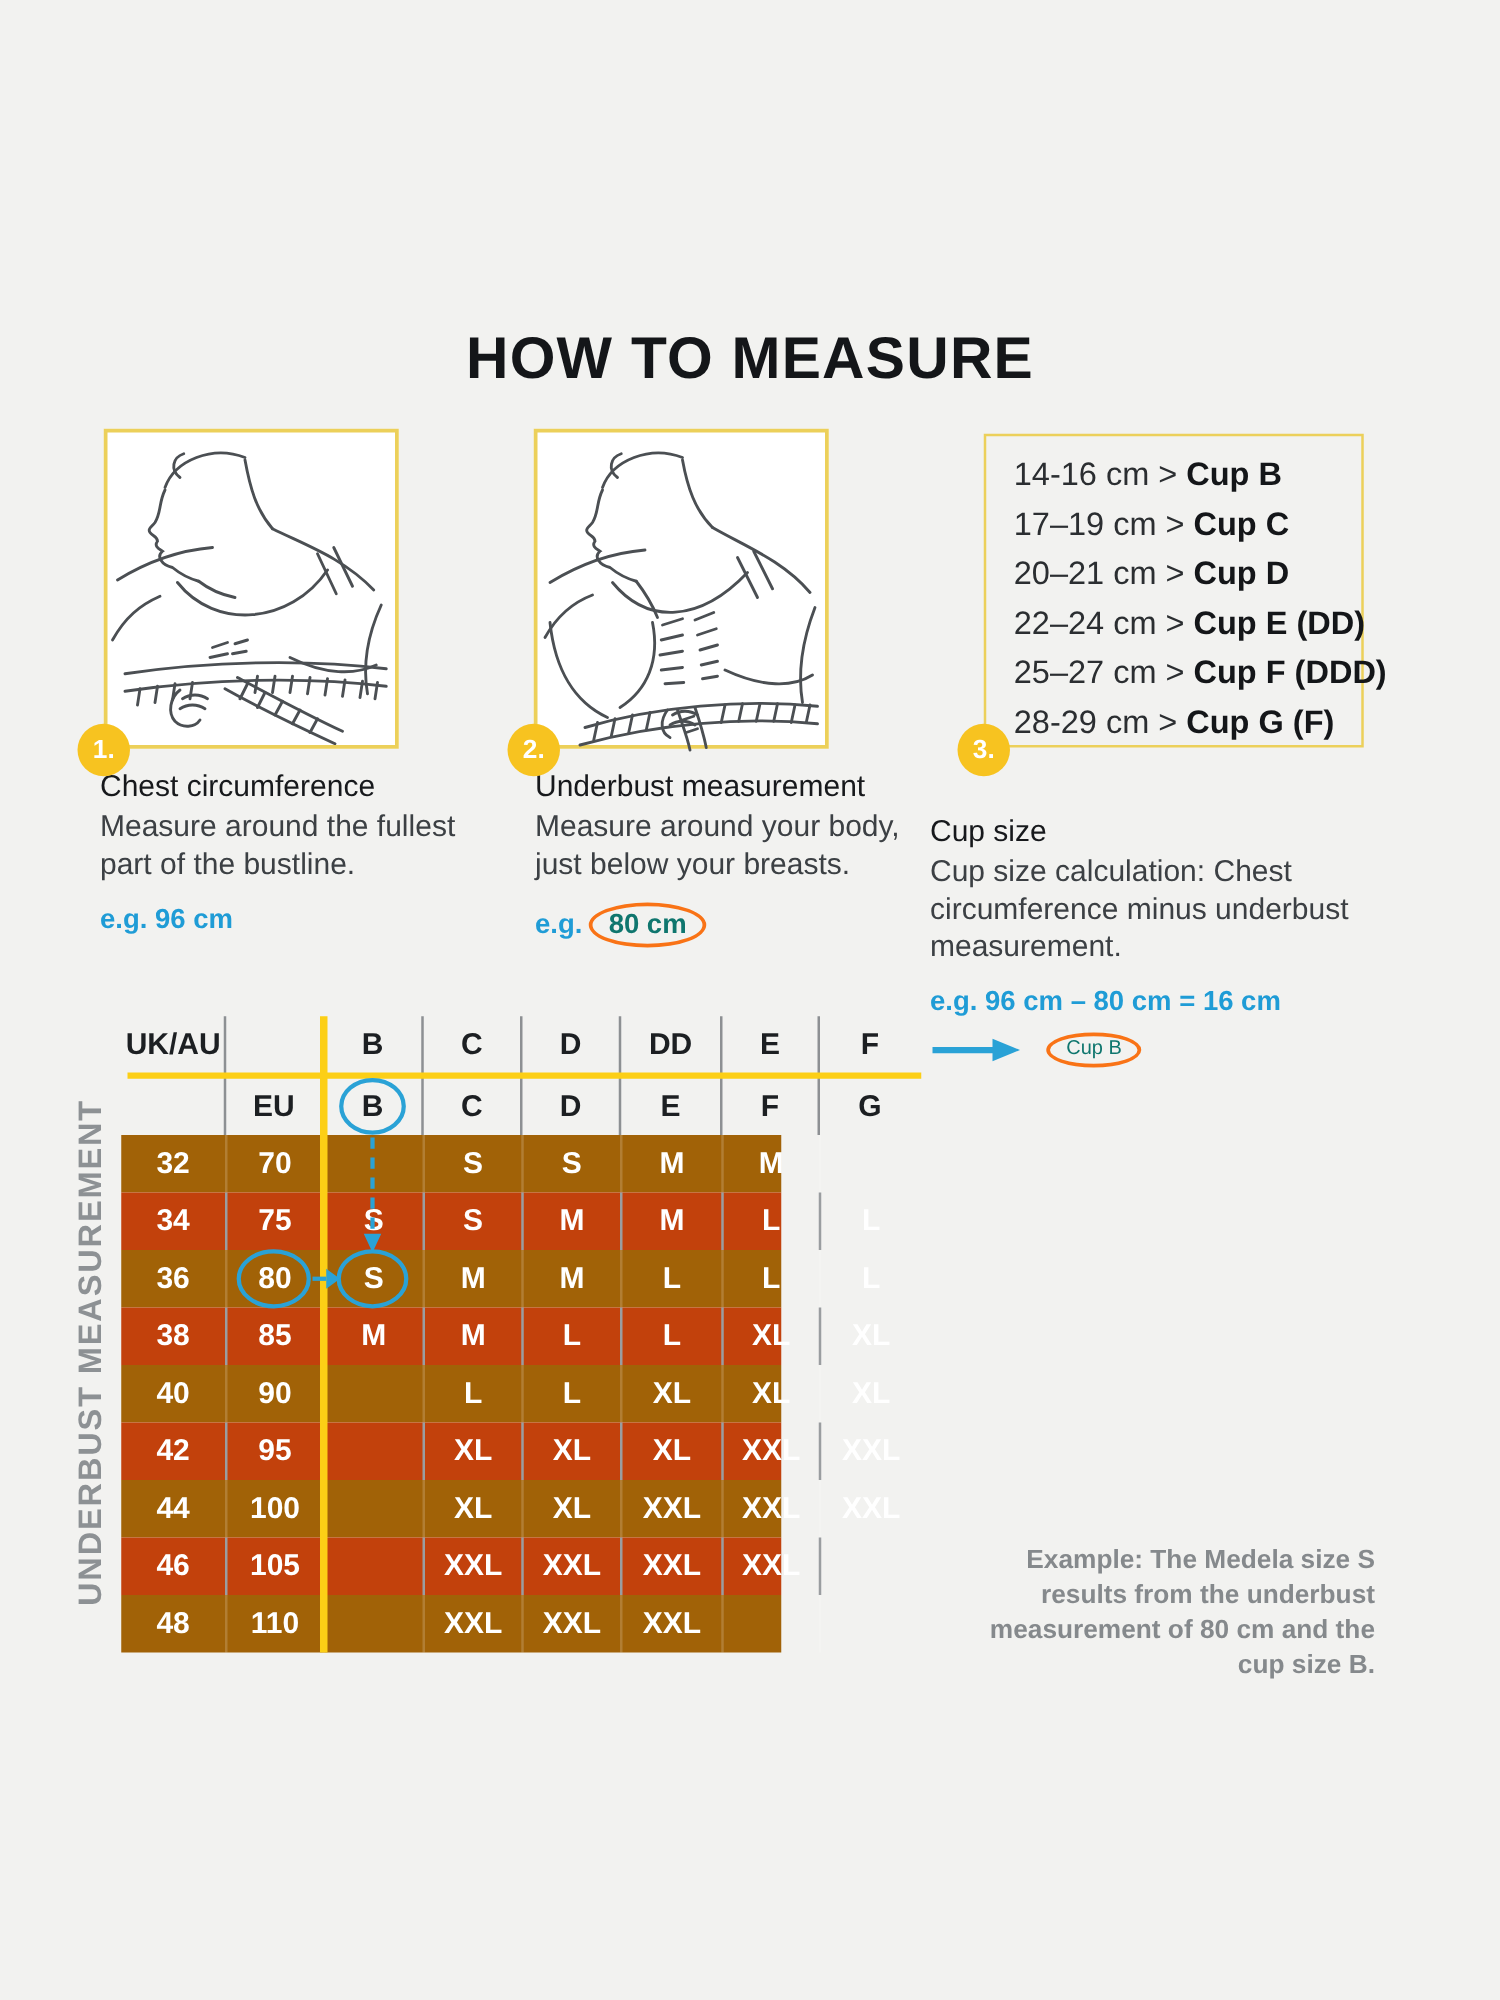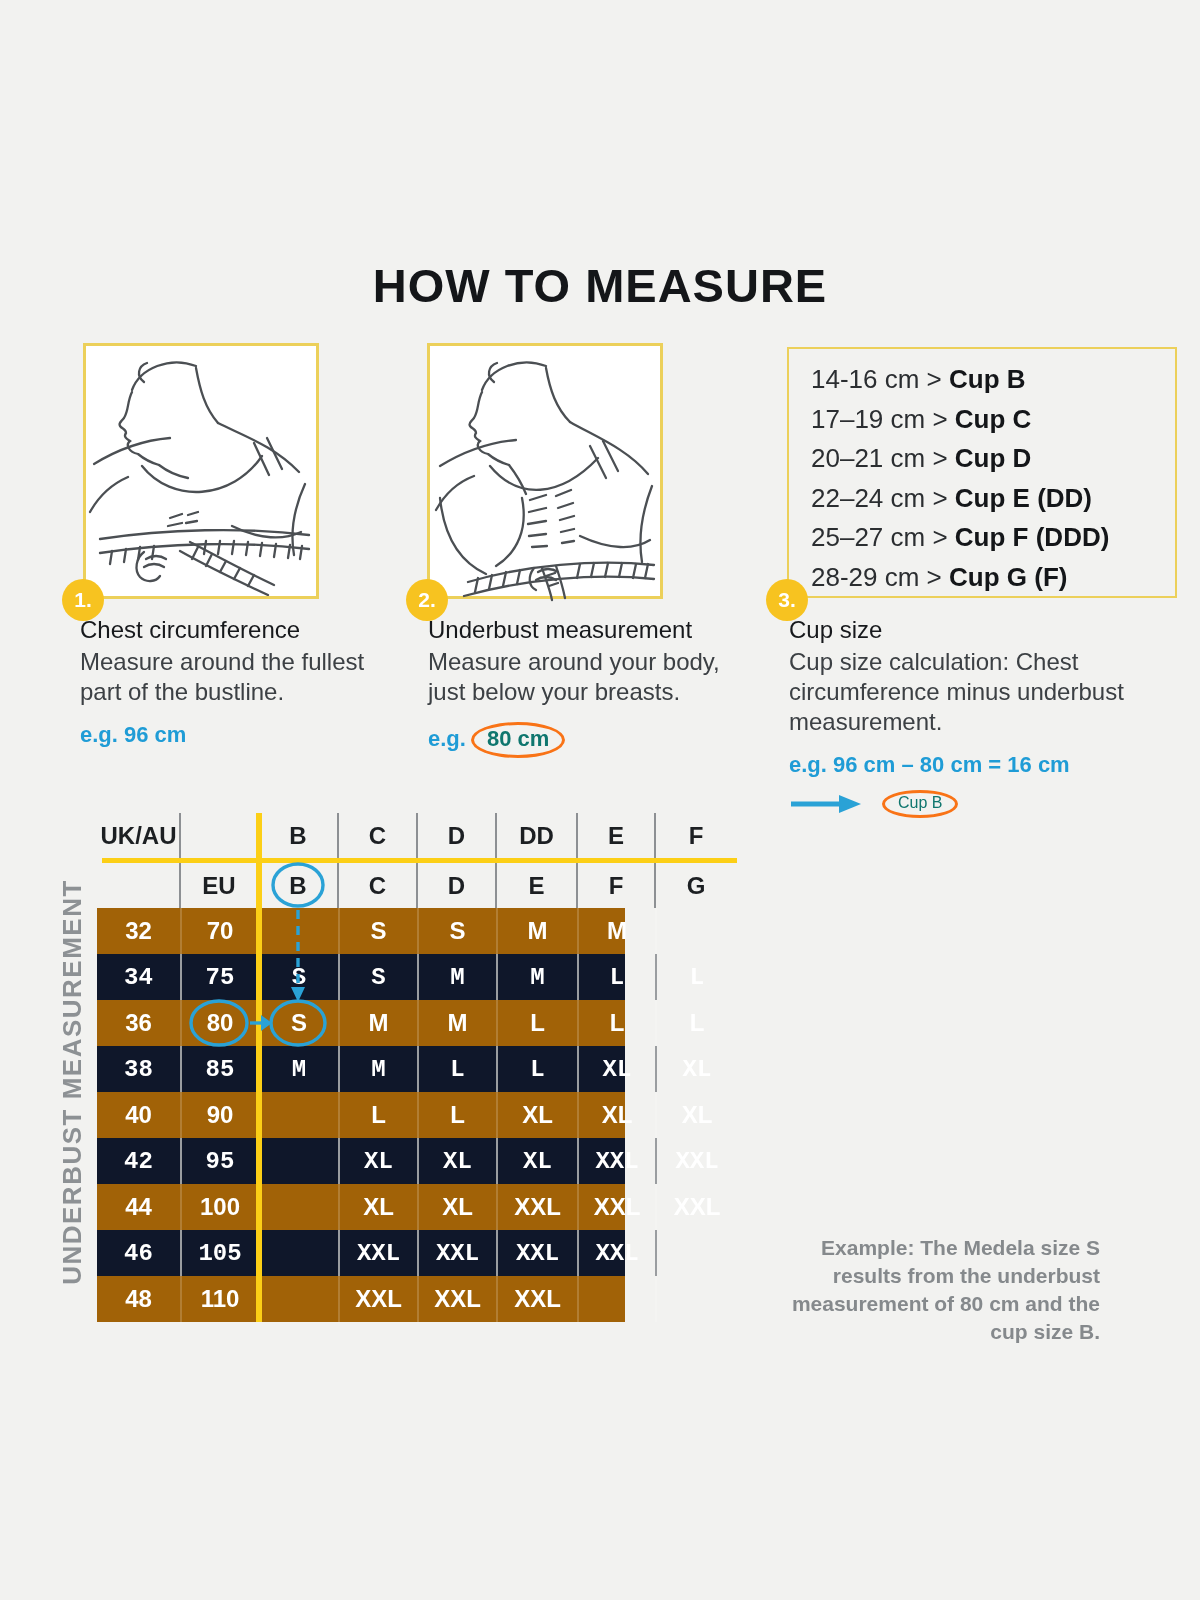--- a/index.html
+++ b/index.html
@@ -18,57 +18,57 @@
   .illus-box{
     position:absolute;width:236px;height:256px;background:#ffffff;
     border:3px solid #ecd05a;box-sizing:border-box;overflow:visible;
   }
   #box1{left:83px;top:343px;}
   #box2{left:427px;top:343px;}
   .illus-box svg{position:absolute;left:0;top:-14px;}
   .sketch path{fill:none;stroke:#4b4f53;stroke-width:2.3;stroke-linecap:round;}
   
   #cupbox{
-    position:absolute;left:787px;top:347px;width:390px;height:251px;
+    position:absolute;left:787px;top:347px;width:304px;height:251px;
     border:2.5px solid #ecd05a;box-sizing:border-box;padding:11px 0 0 22px;
   }
   .cup-line{font-size:26px;line-height:39.5px;color:#2b2e31;white-space:nowrap;}
   .cup-line b{color:#141619;}
   
   .badge{
     position:absolute;width:42px;height:42px;border-radius:50%;
     background:#f7c320;color:#ffffff;font-weight:bold;font-size:21px;
     display:flex;align-items:center;justify-content:center;z-index:5;
   }
   #badge1{left:62px;top:579px;}
   #badge2{left:406px;top:579px;}
   #badge3{left:766px;top:579px;}
   
   .step{position:absolute;top:616px;}
   #step1{left:80px;width:300px;}
   #step2{left:428px;width:312px;}
-  #step3{left:789px;width:352px;}
+  #step3{left:744px;width:352px;margin-top:36px;}
   .step h3{margin:0 0 3px 0;font-size:24px;font-weight:normal;color:#17191c;}
   .step p{margin:0;font-size:24px;line-height:30px;color:#3c4044;}
   .eg{margin-top:15px;font-size:22px;font-weight:bold;color:#1f9cd6;}
   .ellipse{
     display:inline-block;border:3px solid #f97316;border-radius:50%;
     padding:1px 13px 3px 13px;margin-left:5px;color:#0f766e;
   }
   .result-row{margin-top:12px;display:flex;align-items:center;gap:14px;}
   
   #chart{position:absolute;left:97px;top:813px;width:528px;height:509px;}
   #chart-header{position:relative;width:640px;height:95px;}
   .hrow{display:grid;grid-template-columns:83px 78px 80px 79px 79px 81px 78px 82px;height:45px;align-items:center;}
   .hspacer{height:5px;}
   .hcell{text-align:center;font-weight:bold;font-size:24px;color:#1c1f22;}
   .vsep{position:absolute;top:0;width:2px;height:95px;background:#8d9093;}
   .brow{display:grid;grid-template-columns:83px 78px 80px 79px 79px 81px 78px 82px;height:46px;}
   .brow.light{background:#a16207;--sep:rgba(255,255,255,0.18);}
-  .brow.dark{background:#0f172a;font-family:Liberation Mono, monospace;--sep:#9a9da0;}
+  .brow.dark{background:#c2410c;--sep:#9a9da0;}
   .bcell{
     display:flex;align-items:center;justify-content:center;
     font-weight:bold;font-size:24px;color:#ffffff;box-sizing:border-box;height:100%;
   }
   .bcell.sep{border-left:2px solid var(--sep);}
   .yline-v{position:absolute;left:159px;top:0;width:6px;height:509px;background:#fccf16;z-index:3;}
   .yline-h{position:absolute;left:5px;top:45px;width:635px;height:5px;background:#fccf16;z-index:3;}
   #overlay{position:absolute;left:0;top:0;z-index:4;pointer-events:none;}
   .bluestroke{fill:none;stroke:#2aa2d6;stroke-width:3.4;}
   .bluefill{fill:#2aa2d6;}

